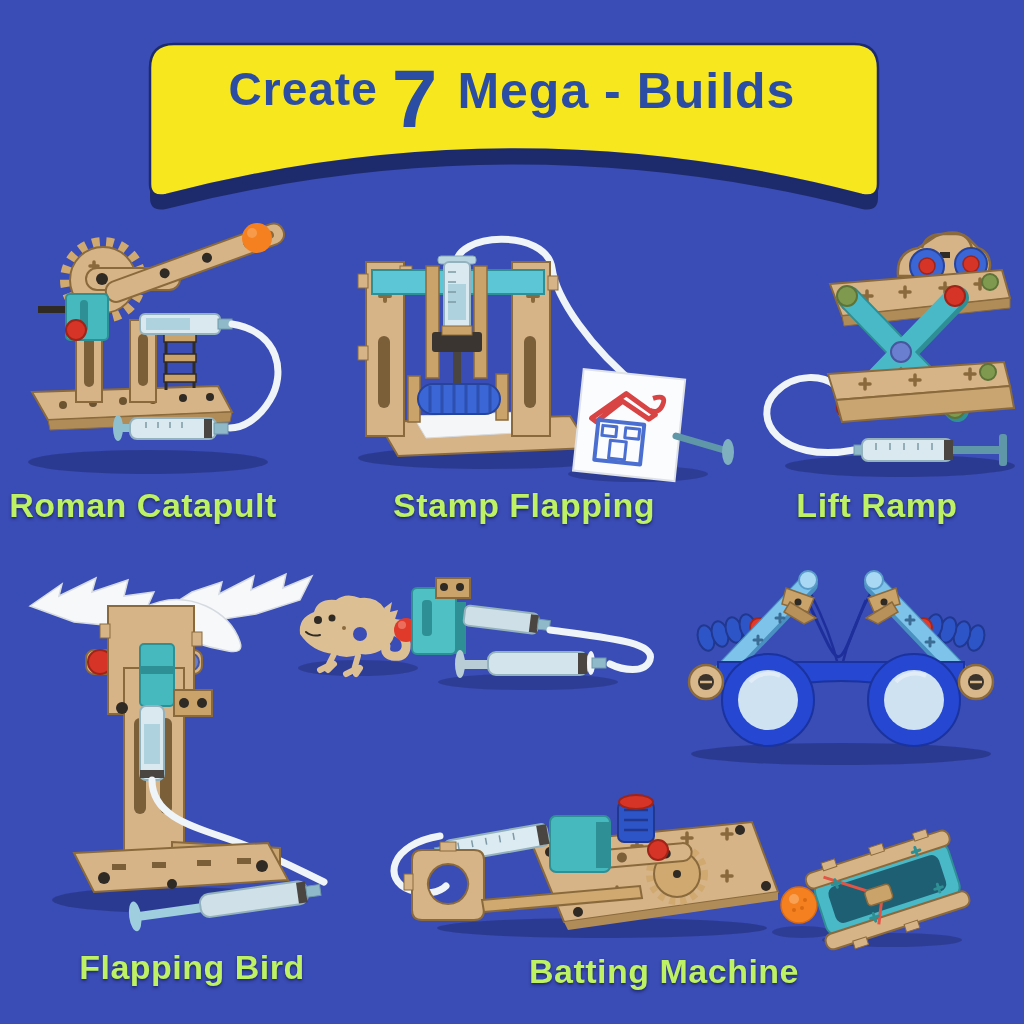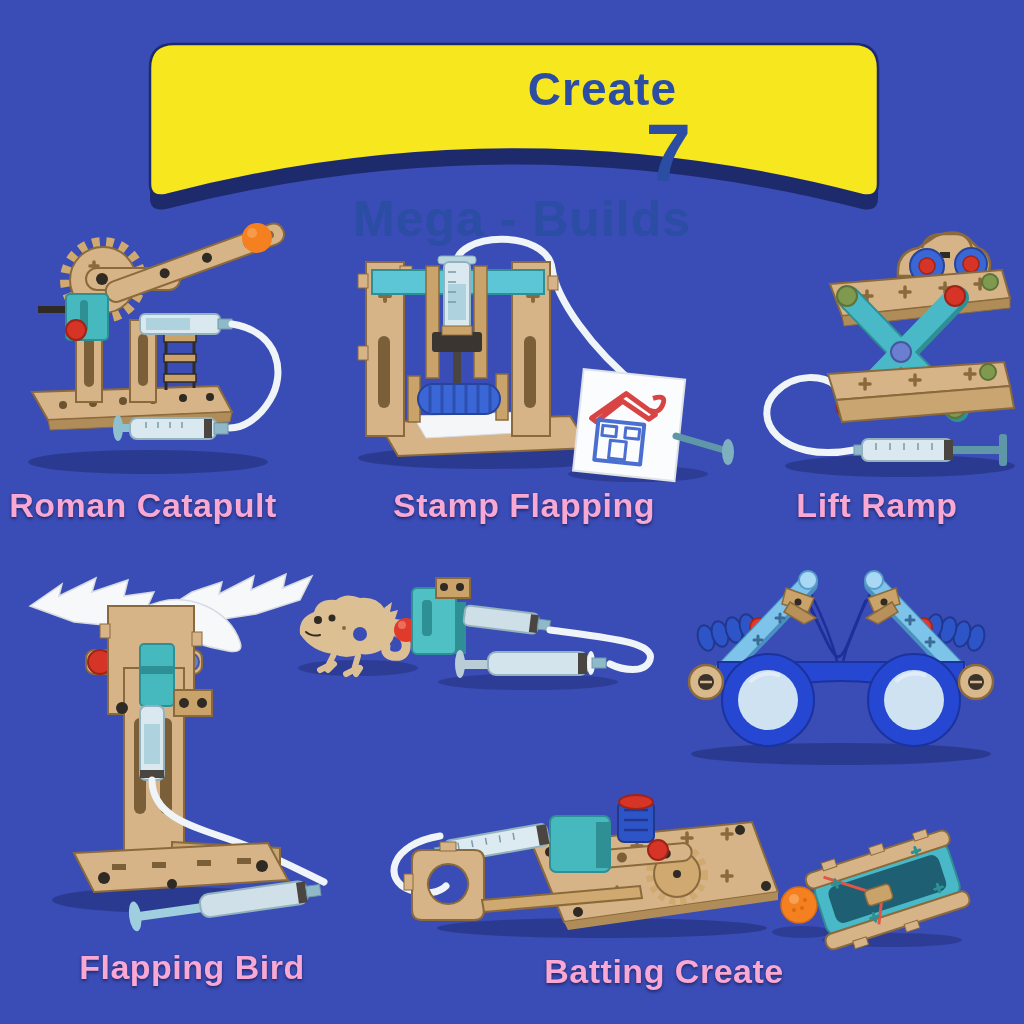--- a/index.html
+++ b/index.html
@@ -6,30 +6,30 @@
   .canvas{
     position:relative;width:1024px;height:1024px;overflow:hidden;
     background:#3a4cb5;
     font-family:"Liberation Sans",sans-serif;
   }
   .abs{position:absolute;}
   
   .banner-wrap{left:138px;top:36px;width:752px;height:200px;}
   .banner-title{
     left:512px;top:62px;transform:translateX(-50%);
-    white-space:nowrap;display:flex;align-items:flex-end;
-    color:#2b4da3;font-weight:bold;flex-direction:column;
+    white-space:nowrap;display:flex;align-items:flex-start;
+    color:#2b4da3;font-weight:bold;
   }
   .banner-title .t-prefix{font-size:46px;letter-spacing:1px;margin-right:14px;}
   .banner-title .t-number{font-size:82px;letter-spacing:0;line-height:0.9;}
   .banner-title .t-suffix{font-size:50px;letter-spacing:1px;margin-left:20px;}
   
   .build-label{
     transform:translateX(-50%);
-    color:#f9a8d4;font-size:34px;font-weight:bold;white-space:nowrap;
+    color:#bef264;font-size:34px;font-weight:bold;white-space:nowrap;
     text-shadow:0 2px 3px rgba(15,22,60,0.55), 0 0 1px rgba(15,22,60,0.4);
     letter-spacing:0.5px;
   }
   svg{display:block;}
 </style>
 </head>
 <body>
 
 <div class="canvas">
 
@@ -481,15 +481,15 @@
       <rect x="110" y="16" width="14" height="8" fill="#d7b488" stroke="#8a6a3c"></rect>
       <rect x="156" y="16" width="14" height="8" fill="#d7b488" stroke="#8a6a3c"></rect>
       <rect x="40" y="86" width="150" height="16" rx="7" fill="#d7b488" stroke="#8a6a3c" stroke-width="2"></rect>
       <rect x="66" y="100" width="14" height="8" fill="#d7b488" stroke="#8a6a3c"></rect>
       <rect x="120" y="100" width="14" height="8" fill="#d7b488" stroke="#8a6a3c"></rect>
       <path d="M58,30 L108,66 L96,92" fill="none" stroke="#e05545" stroke-width="3"></path>
       <rect x="92" y="56" width="26" height="16" rx="4" fill="#caa36a" stroke="#8a6a3c" stroke-width="1.5"></rect>
       <path d="M64,40 h8 M68,36 v8 M150,34 h8 M154,30 v8 M160,76 h8 M164,72 v8 M90,84 h8 M94,80 v8" stroke="#2e8f94" stroke-width="3" stroke-linecap="round"></path>
     </g>
   </svg>
-  <div class="abs build-label" style="left:664px;top:952px">Batting Create</div>
+  <div class="abs build-label" style="left:664px;top:952px">Batting Machine</div>
 
 </div>
 
 </body></html>

